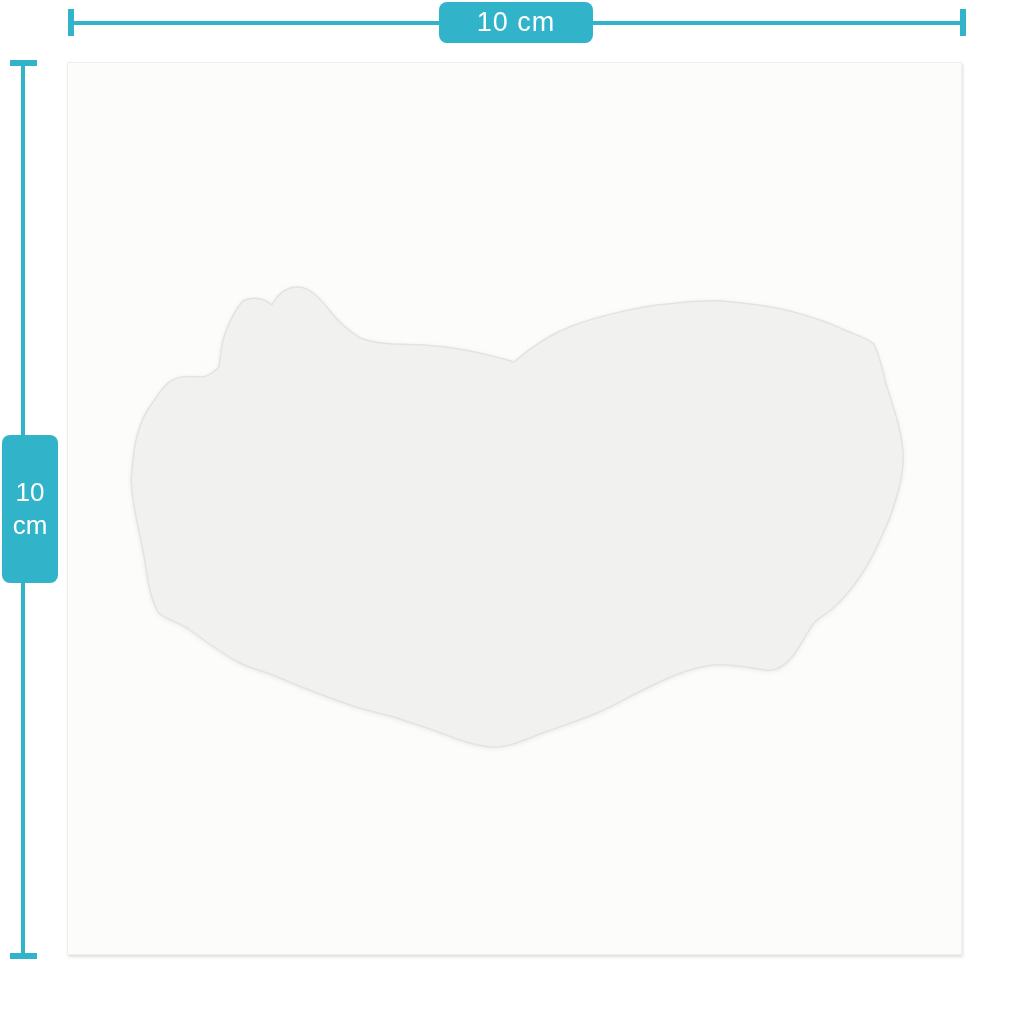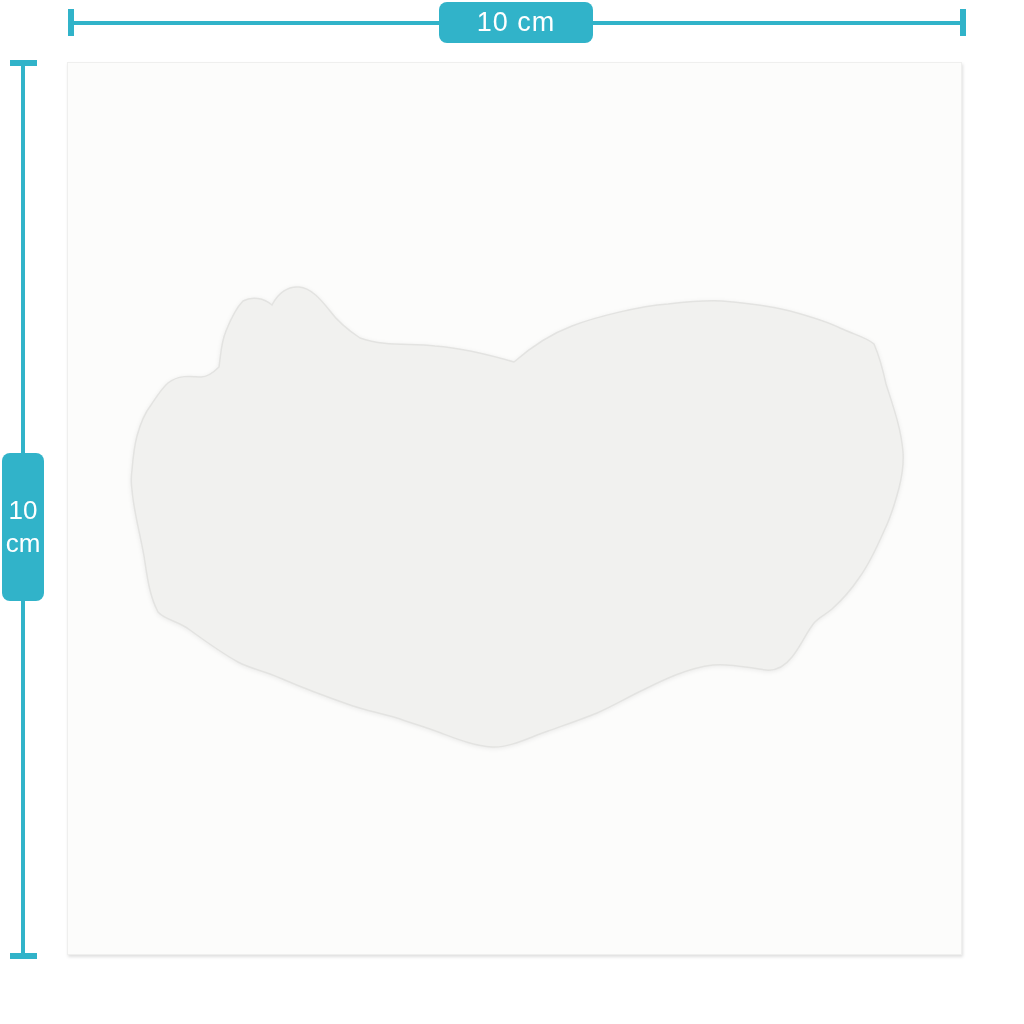--- a/index.html
+++ b/index.html
@@ -84,22 +84,22 @@
     justify-content: center;
     text-align: center;
   }
   .badge-h {
     left: 439px; top: 2px;
     width: 154px; height: 41px;
     font-size: 27px;
     letter-spacing: 1px;
   }
   .badge-v {
-    left: 2px; top: 453px;
-    width: 42px; height: 148px;
+    left: 2px; top: 435px;
+    width: 56px; height: 148px;
     flex-direction: column;
     font-size: 26px;
     line-height: 33px;
   }
 </style>
 </head>
 <body>
 
 <div class="page">
 

